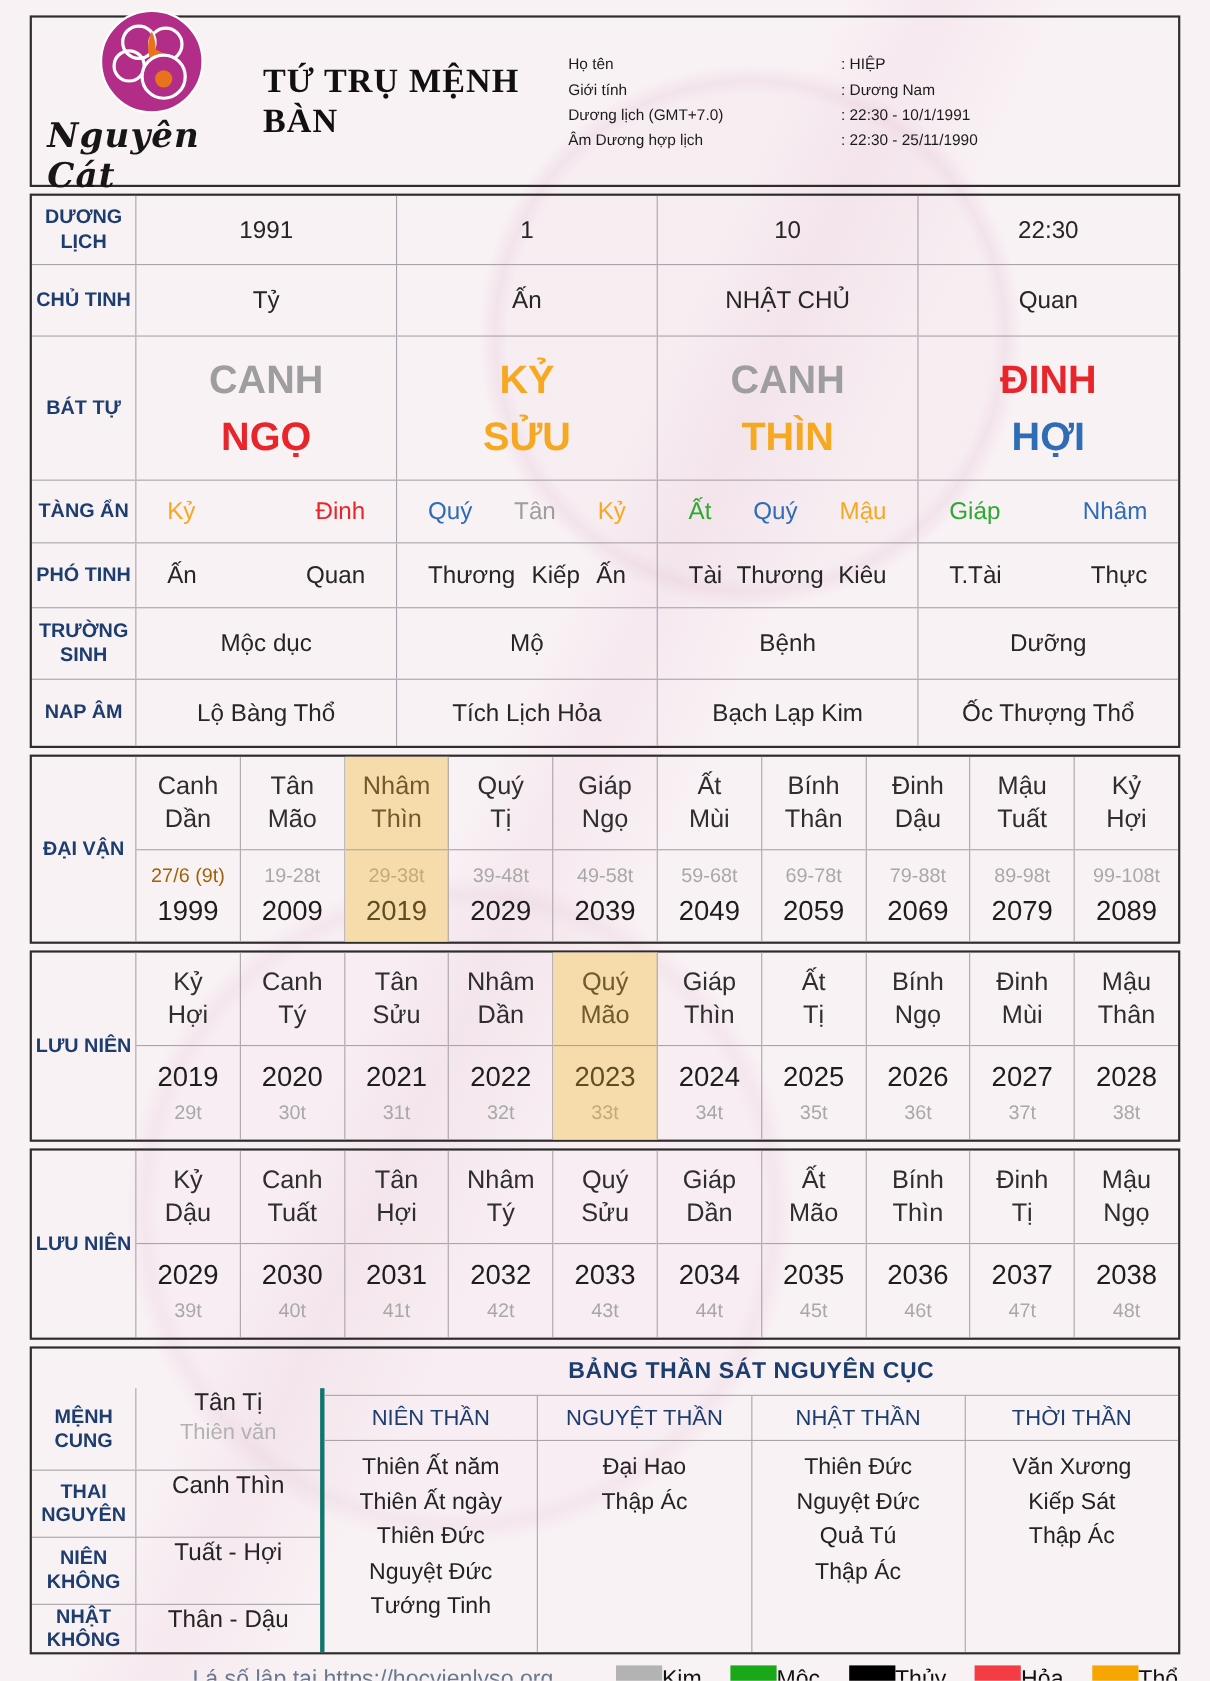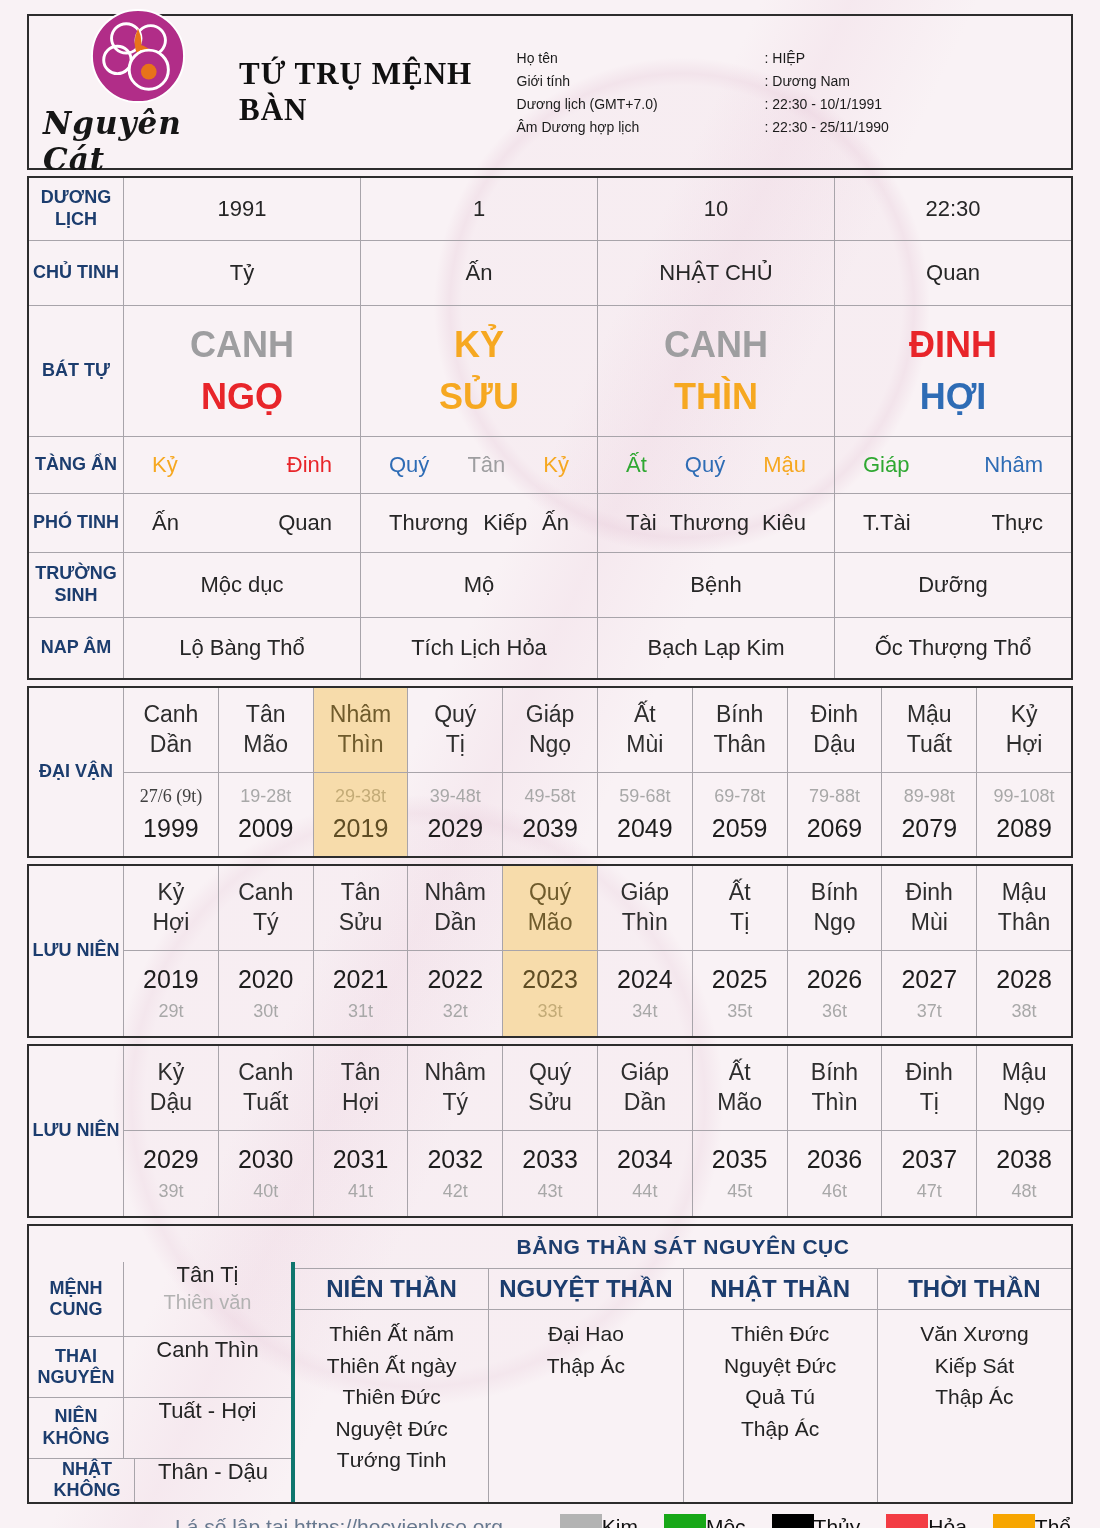--- a/index.html
+++ b/index.html
@@ -47,39 +47,39 @@
   .dt{display:flex;}
   .dt-daivan{height:168px;} .dt-luunien{height:170px;}
   .dt-cols{flex:1;display:flex;}
   .dt-col{flex:1;display:flex;flex-direction:column;border-right:1px solid #a8a4aa;}
   .dt-col:last-child{border-right:none;}
   .dt-name{height:84px;flex:none;border-bottom:1px solid #a8a4aa;display:flex;align-items:center;justify-content:center;
            text-align:center;font-size:23px;color:#2e2e2e;line-height:1.3;white-space:pre-line;}
   .dt-sub{flex:1;display:flex;flex-direction:column;align-items:center;justify-content:center;gap:7px;}
   .dv-age{font-size:18px;color:#a8a8a8;}
   .dv-year{font-size:25px;color:#1d1d1d;}
-  .blue{color:#404040;font-family:Liberation Serif, serif;}
+  .blue{color:#a16207;}
   .hl{background:#f7dcab;}
   .hl .dt-name{color:#6f5b2c;}
   .hl .dv-year{color:#5f4d24;}
   .hl .dv-age{color:#c3ab77;}
 
   
   .bot{display:flex;height:276px;}
   .bl{width:262px;flex:none;display:flex;flex-direction:column;border-right:4px solid #0f766e;margin-top:36px;}
   .bl-row{display:flex;border-top:1px solid #a8a4aa;}
   .bl-row:first-child{border-top:none;}
-  .bl-r0{height:82px;} .bl-r1{height:66px;} .bl-r2{height:66px;} .bl-r3{flex:1;padding-left:11px;}
+  .bl-r0{height:82px;} .bl-r1{height:66px;} .bl-r2{height:66px;} .bl-r3{flex:1;}
   .bl-value{flex:1;display:flex;flex-direction:column;align-items:center;justify-content:flex-start;font-size:22px;color:#242424;}
   .bl-sub{font-size:20px;color:#b2b2b2;margin-top:3px;}
   .br{flex:1;display:flex;flex-direction:column;}
   .br-title{height:42px;flex:none;display:flex;align-items:center;justify-content:center;
             color:#1c3d6e;font-weight:bold;font-size:21px;letter-spacing:.5px;}
   .br-headers{height:40px;flex:none;display:flex;border-top:1px solid #a8a4aa;border-bottom:1px solid #a8a4aa;}
-  .br-h{flex:1;display:flex;align-items:center;justify-content:center;color:#1c3d6e;font-weight:bold;font-size:24px;border-right:1px solid #a8a4aa;}
+  .br-h{flex:1;display:flex;align-items:center;justify-content:center;color:#1c3d6e;font-weight:normal;font-size:20px;border-right:1px solid #a8a4aa;}
   .br-h:last-child{border-right:none;}
   .br-cols{flex:1;display:flex;}
   .br-col{flex:1;border-right:1px solid #a8a4aa;display:flex;flex-direction:column;align-items:center;padding-top:8px;font-size:21px;color:#232323;line-height:1.5;}
   .br-col:last-child{border-right:none;}
 
   
   .foot{height:34px;display:flex;align-items:center;}
   .f-link{margin-left:148px;font-size:21px;color:#68798f;}
   .f-legend{margin-left:auto;display:flex;gap:26px;margin-right:2px;}
   .f-item{display:flex;align-items:center;font-size:21px;color:#101010;}

